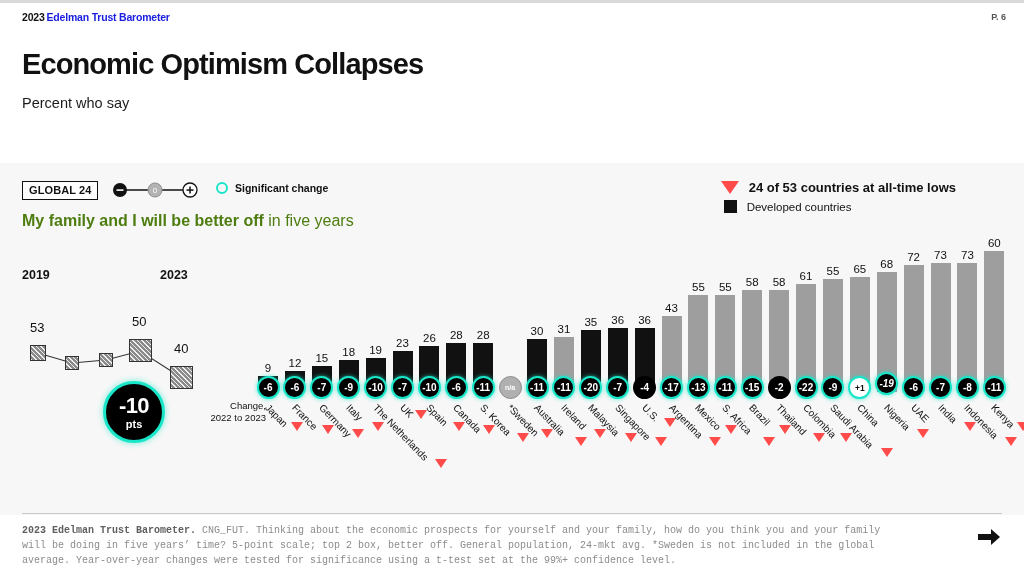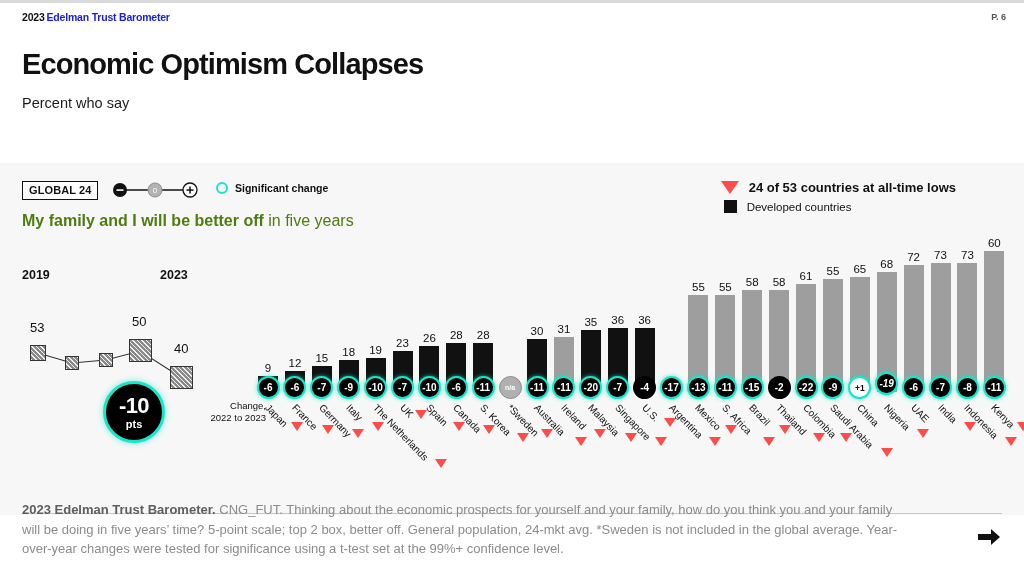--- a/index.html
+++ b/index.html
@@ -87,21 +87,21 @@
 
   .ctry {
     position:absolute; font-size:10px; color:#111; white-space:nowrap;
     transform-origin:left top; transform:rotate(46deg);
   }
   .dtri { position:absolute; width:0; height:0;
     border-left:6px solid transparent; border-right:6px solid transparent; border-top:9px solid #ff4b49; }
 
   
   #footrule { position:absolute; left:22px; top:513px; width:980px; height:1px; background:#c9c9c9; }
-  #foot { position:absolute; left:22px; top:500px; width:880px; font-size:13px; color:#8c8c8c; line-height:1.5; }
+  #foot { position:absolute; left:22px; top:523px; width:880px; font-size:10px; color:#8c8c8c; line-height:1.5;font-family:Liberation Mono, monospace; }
   #foot b { color:#5e5e5e; }
   #nextarrow { position:absolute; right:20px; top:522px; }
 </style>
 </head>
 <body>
 
 <div id="topbar"></div>
 
 <div id="brand">
   <span class="yr">2023</span><span class="nm">Edelman Trust Barometer</span>
@@ -268,20 +268,24 @@
     <div class="chg sig" style="left: 351.2px; top: 170px;">-7</div>
     <div class="ctry" style="left: 365.7px; top: 196px;">Singapore</div>
     <div class="dtri" style="left: 400.359px; top: 230.592px;"></div>
     <div class="bar-col" style="left: 376.6px; height: 182px;">
       <div class="bar-rect black" style="height: 64px; bottom: 24px;"></div>
       <div class="bar-val" style="bottom: 90px;">36</div>
     </div>
     <div class="chg" style="left: 378.1px; top: 170px;">-4</div>
     <div class="ctry" style="left: 392.6px; top: 196px;">U.S.</div>
     <div class="dtri" style="left: 409.115px; top: 211.93px;"></div>
+    <div class="bar-col" style="left: 403.5px; height: 182px;">
+      <div class="bar-rect gray" style="height: 76px; bottom: 24px;"></div>
+      <div class="bar-val" style="bottom: 102px;">43</div>
+    </div>
     <div class="chg sig" style="left: 405px; top: 170px;">-17</div>
     <div class="ctry" style="left: 419.5px; top: 196px;">Argentina</div>
     <div class="dtri" style="left: 454.159px; top: 230.592px;"></div>
     <div class="bar-col" style="left: 430.4px; height: 182px;">
       <div class="bar-rect gray" style="height: 97px; bottom: 24px;"></div>
       <div class="bar-val" style="bottom: 123px;">55</div>
     </div>
     <div class="chg sig" style="left: 431.9px; top: 170px;">-13</div>
     <div class="ctry" style="left: 446.4px; top: 196px;">Mexico</div>
     <div class="dtri" style="left: 470.173px; top: 219.395px;"></div>

